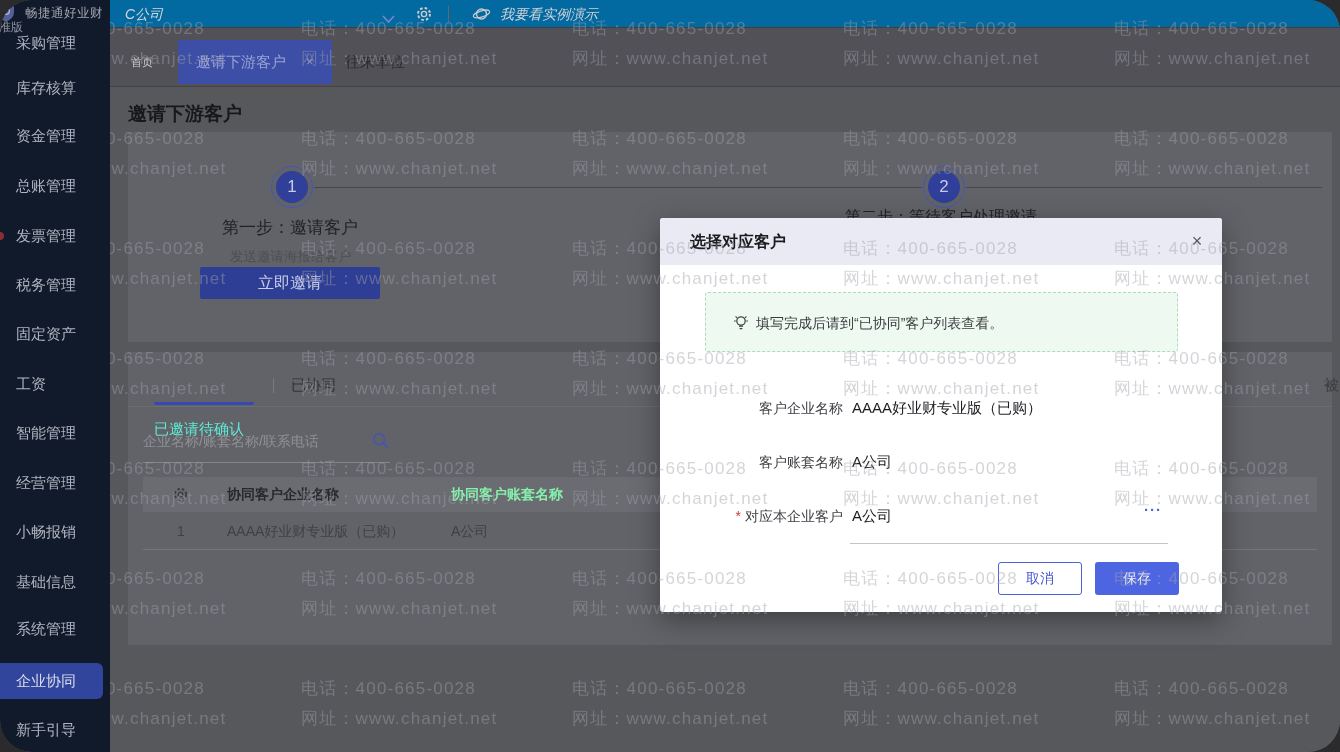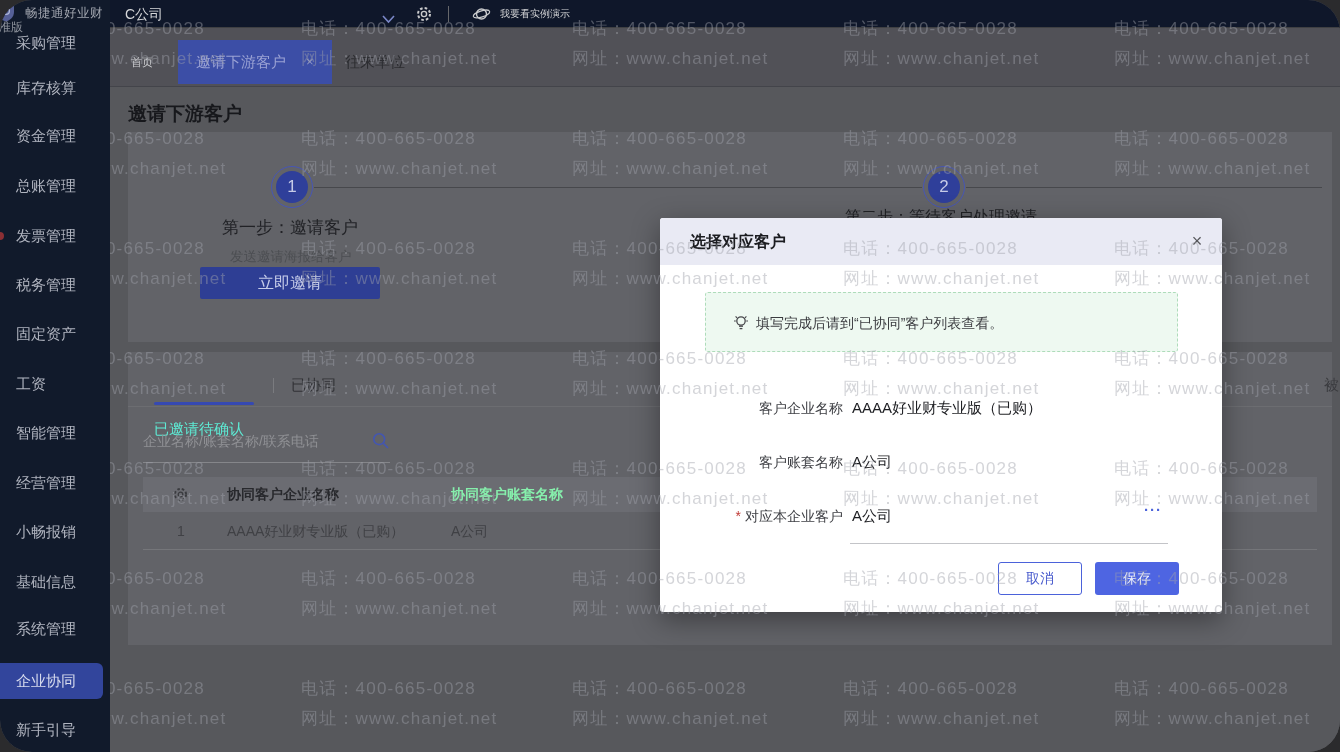--- a/index.html
+++ b/index.html
@@ -13,27 +13,27 @@
   .logo-icon{position:absolute;left:-4px;top:0;}
   .logo-text{position:absolute;left:25px;top:3px;font-size:12.5px;color:#a2a6af;letter-spacing:.5px;white-space:nowrap;}
   .edition{position:absolute;left:-13px;top:19px;font-size:12px;color:#8d929b;white-space:nowrap;}
   .nav-item{position:absolute;left:0;width:103px;height:22px;line-height:22px;padding-left:16px;
             font-size:15px;color:#b0b4bf;white-space:nowrap;cursor:pointer;}
   .nav-item.active{height:36px;line-height:36px;background:#32459c;border-radius:0 6px 6px 0;color:#d8dcee;}
   .nav-dot{position:absolute;left:-4px;top:7px;width:8px;height:8px;border-radius:50%;background:#8b2f34;}
 
   
   #main{position:absolute;left:110px;top:0;width:1230px;height:752px;}
-  #topbar{position:absolute;left:0;top:0;width:1230px;height:28px;background:#0f172a;border-bottom:1px solid #3f4043;}
+  #topbar{position:absolute;left:0;top:0;width:1230px;height:28px;background:#0369a1;border-bottom:1px solid #3f4043;font-style:italic;}
   .company{position:absolute;left:15px;top:0;height:28px;line-height:28px;font-size:14px;color:#d6d7d9;cursor:pointer;}
   .tb-chevron{position:absolute;left:272px;top:10px;}
   .tb-gear{position:absolute;left:306px;top:6px;}
   .tb-divider{position:absolute;left:338px;top:6px;width:1px;height:16px;background:#66676b;}
   .tb-planet{position:absolute;left:362px;top:5px;}
-  .demo-link{position:absolute;left:390px;top:0;height:16px;line-height:28px;font-size:10px;color:#d2d3d5;cursor:pointer;}
+  .demo-link{position:absolute;left:390px;top:0;height:16px;line-height:28px;font-size:14px;color:#d2d3d5;cursor:pointer;}
 
   #tabbar{position:absolute;left:0;top:28px;width:1230px;height:59px;background:#515157;border-bottom:1px solid #43444a;}
   .tab-home{position:absolute;left:21px;top:12px;height:44px;line-height:44px;font-size:11px;color:#cfd0d3;cursor:pointer;}
   .tab-active{position:absolute;left:68px;top:12px;width:154px;height:44px;background:#3c4ea6;cursor:pointer;}
   .tab-active .t-label{position:absolute;left:18px;top:0;height:44px;line-height:44px;font-size:15px;color:#9aa2d4;}
   .tab-active .t-close{position:absolute;left:128px;top:0;height:44px;line-height:44px;font-size:13px;color:#8d95c6;}
   .tab-plain{position:absolute;left:235px;top:12px;height:44px;line-height:44px;cursor:pointer;}
   .tab-plain .t-label{font-size:15px;color:#2c2d31;}
   .tab-plain .t-close{font-size:13px;color:#4c4d52;margin-left:12px;}
 

